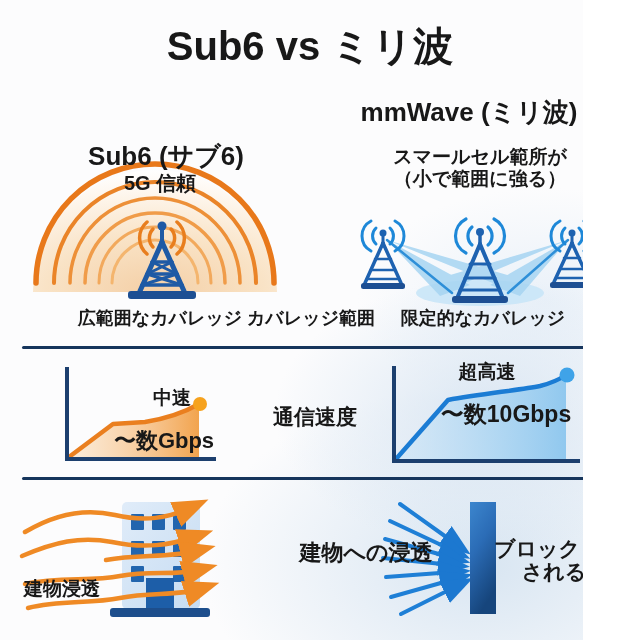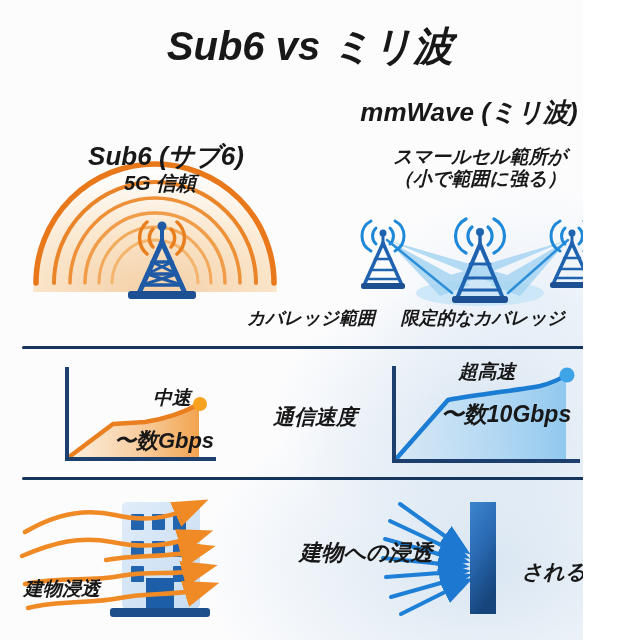--- a/index.html
+++ b/index.html
@@ -5,21 +5,20 @@
   html,body{margin:0;padding:0;background:#ffffff;}
   .stage{
     position:relative;width:583px;height:640px;overflow:hidden;
     font-family:"Liberation Sans","DejaVu Sans",sans-serif;
     color:#181818;
     background:
       radial-gradient(ellipse 300px 190px at 490px 415px, rgba(216,229,242,.95), rgba(216,229,242,0) 72%),
       radial-gradient(ellipse 370px 240px at 480px 565px, rgba(214,228,241,.95), rgba(214,228,241,0) 75%),
       radial-gradient(ellipse 250px 150px at 545px 300px, rgba(224,235,246,.65), rgba(224,235,246,0) 75%),
       #FCFCFD;
-    font-style: italic;
   }
   .txt{position:absolute;transform:translateX(-50%);font-weight:700;white-space:nowrap;line-height:1.1;}
   .divider{position:absolute;left:22px;width:605px;height:3px;background:#16355C;border-radius:2px;}
   svg{position:absolute;left:0;top:0;}
 </style>
 </head>
 <body>
 
 <div class="stage">
 
@@ -206,30 +205,32 @@
   <div class="txt" style="left:310px;top:24px;font-size:40px;">Sub6 vs ミリ波</div>
 
   <div class="txt" style="left:166px;top:98px;font-size:26px;margin-top:44px;">Sub6 (サブ6)</div>
   <div class="txt" style="left:469px;top:98px;font-size:26px;">mmWave (ミリ波)</div>
 
   <div class="txt" style="left:480px;top:147px;font-size:19px;">スマールセル範所が</div>
   <div class="txt" style="left:480px;top:169px;font-size:19px;">（小で範囲に強る）</div>
 
   <div class="txt" style="left:160px;top:172px;font-size:20px;">5G 信頼</div>
 
+  <div class="txt" style="left:160px;top:309px;font-size:18px;">広範囲なカバレッジ</div>
   <div class="txt" style="left:311px;top:309px;font-size:18px;">カバレッジ範囲</div>
   <div class="txt" style="left:483px;top:309px;font-size:18px;">限定的なカバレッジ</div>
 
   <div class="divider" style="top:346px;"></div>
 
   <div class="txt" style="left:172px;top:388px;font-size:19px;">中速</div>
   <div class="txt" style="left:164px;top:429px;font-size:22px;">〜数Gbps</div>
   <div class="txt" style="left:315px;top:405px;font-size:21px;">通信速度</div>
   <div class="txt" style="left:487px;top:362px;font-size:19px;">超高速</div>
   <div class="txt" style="left:506px;top:402px;font-size:23px;">〜数10Gbps</div>
 
   <div class="divider" style="top:477px;"></div>
 
   <div class="txt" style="left:62px;top:543px;font-size:19px;margin-top:36px;">建物浸透</div>
   <div class="txt" style="left:322px;top:541px;font-size:22px;margin-left:44px;">建物への浸透</div>
+  <div class="txt" style="left:537px;top:537px;font-size:21px;">ブロック</div>
   <div class="txt" style="left:537px;top:560px;font-size:21px;margin-left:17px;">される</div>
 
 </div>
 
 </body></html>

